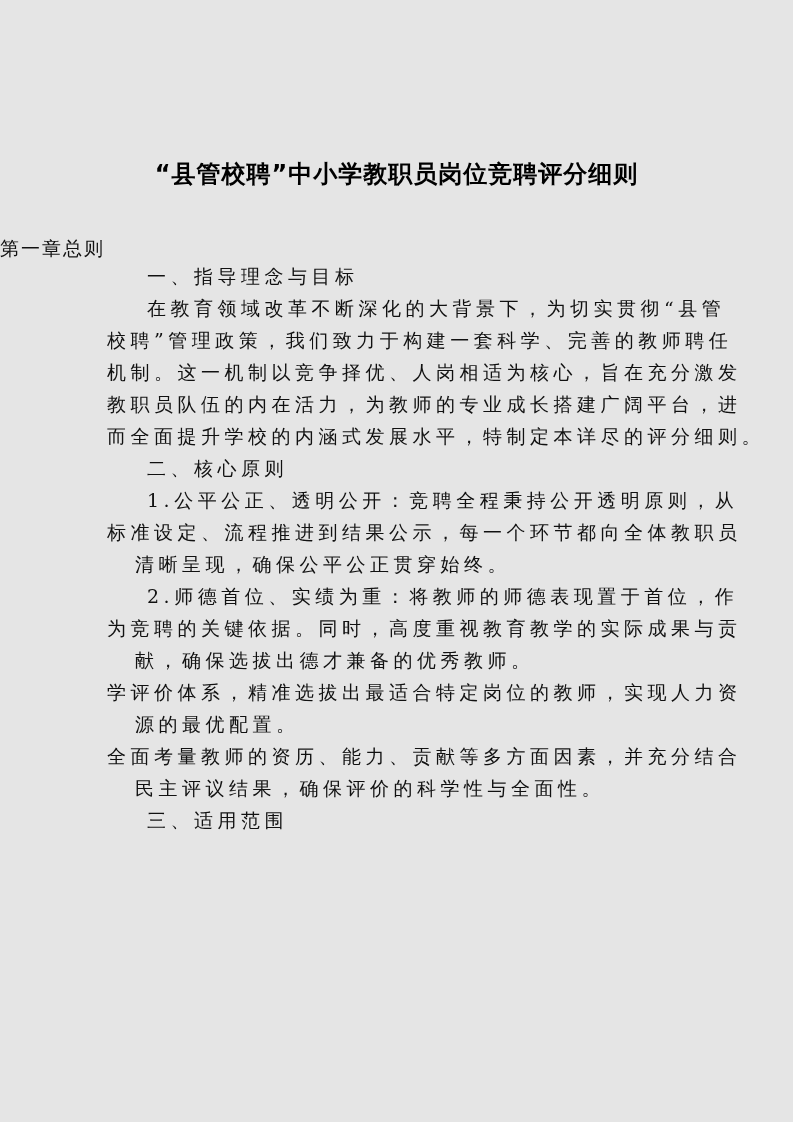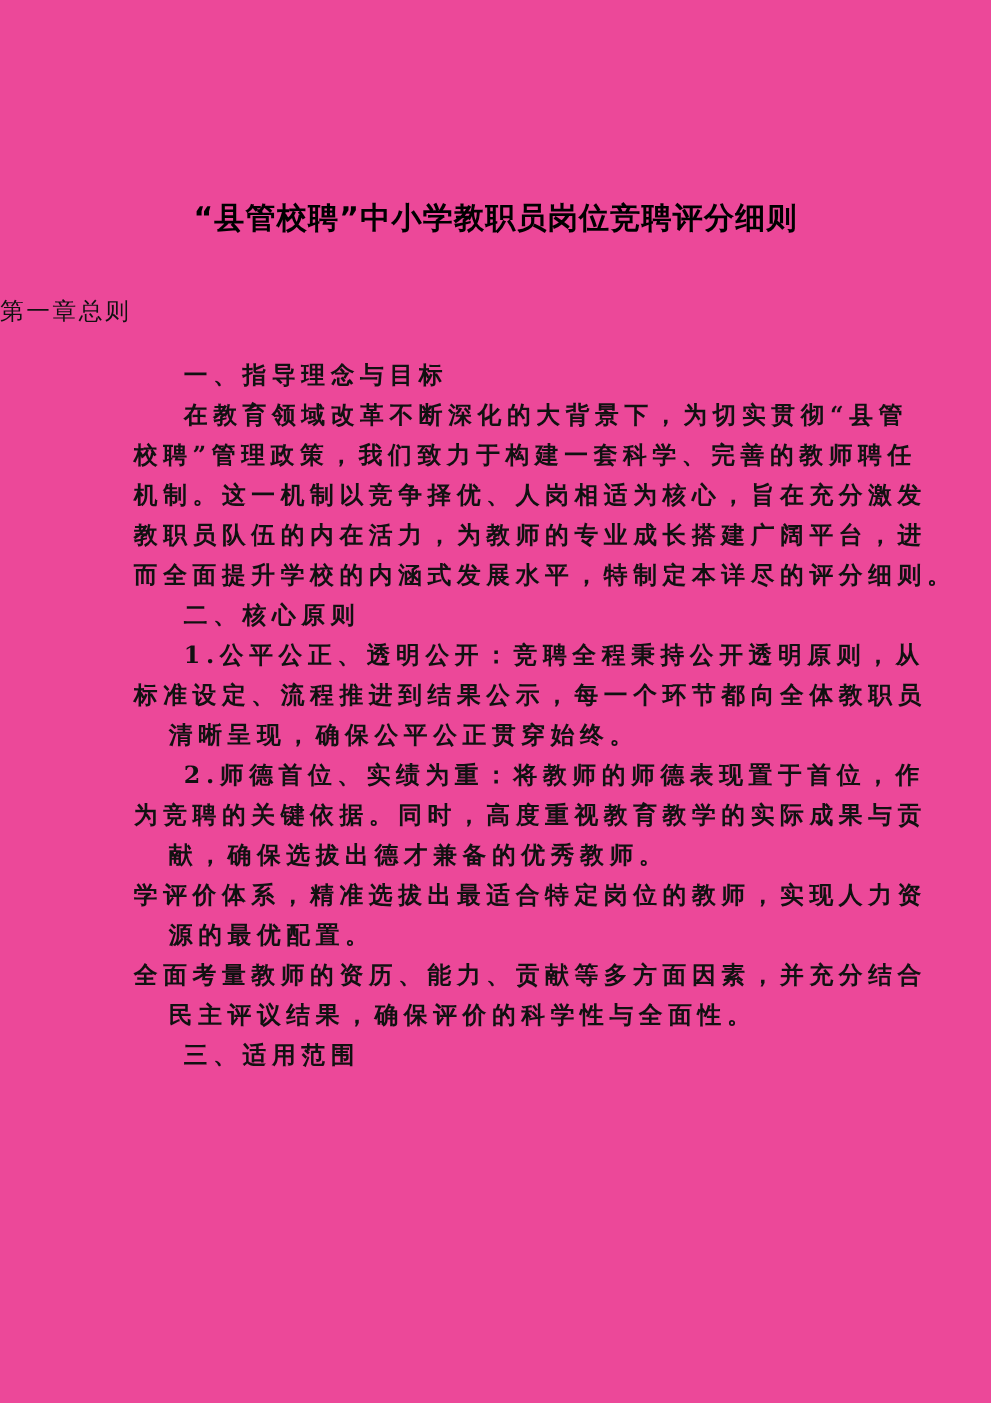--- a/index.html
+++ b/index.html
@@ -1,24 +1,24 @@
 <!DOCTYPE html>
 <html><head>
 <meta charset="utf-8">
 <style>
   html, body { margin: 0; padding: 0; background: #ffffff; }
   body { width: 793px; height: 1122px; position: relative; overflow: hidden;
          font-family: "DejaVu Serif", "Liberation Serif", serif; color: #111; }
-  .page { position: absolute; left: 0; top: 0; width: 793px; height: 1122px; background: #ec4899; }
+  .page { position: absolute; left: 0; top: 0; width: 793px; height: 1122px; background: #e5e5e5; }
   .title { position: absolute; top: 158px; left: 0; width: 793px; text-align: center;
            font-family: "DejaVu Sans", "Liberation Sans", sans-serif; font-weight: bold;
            font-size: 24px; letter-spacing: 1px; color: #000; }
   .chapter { position: absolute; top: 236px; left: 0; width: 793px; text-align: left;
              font-size: 19px; letter-spacing: 2px; }
-  .body { position: absolute; left: 107px; top: 284px; width: 576px; font-weight: bold; }
+  .body { position: absolute; left: 107px; top: 260px; width: 576px; }
   .line { height: 32px; line-height: 32px; font-size: 19px; white-space: nowrap;
           letter-spacing: 4.5px; text-align: justify; text-align-last: justify; }
   .line.last { text-align-last: left; margin-left: 28px; }
   .indent { padding-left: 40px; }
   .heading { text-align-last: left; }
 </style>
 </head>
 <body>
 
 <div class="page">

